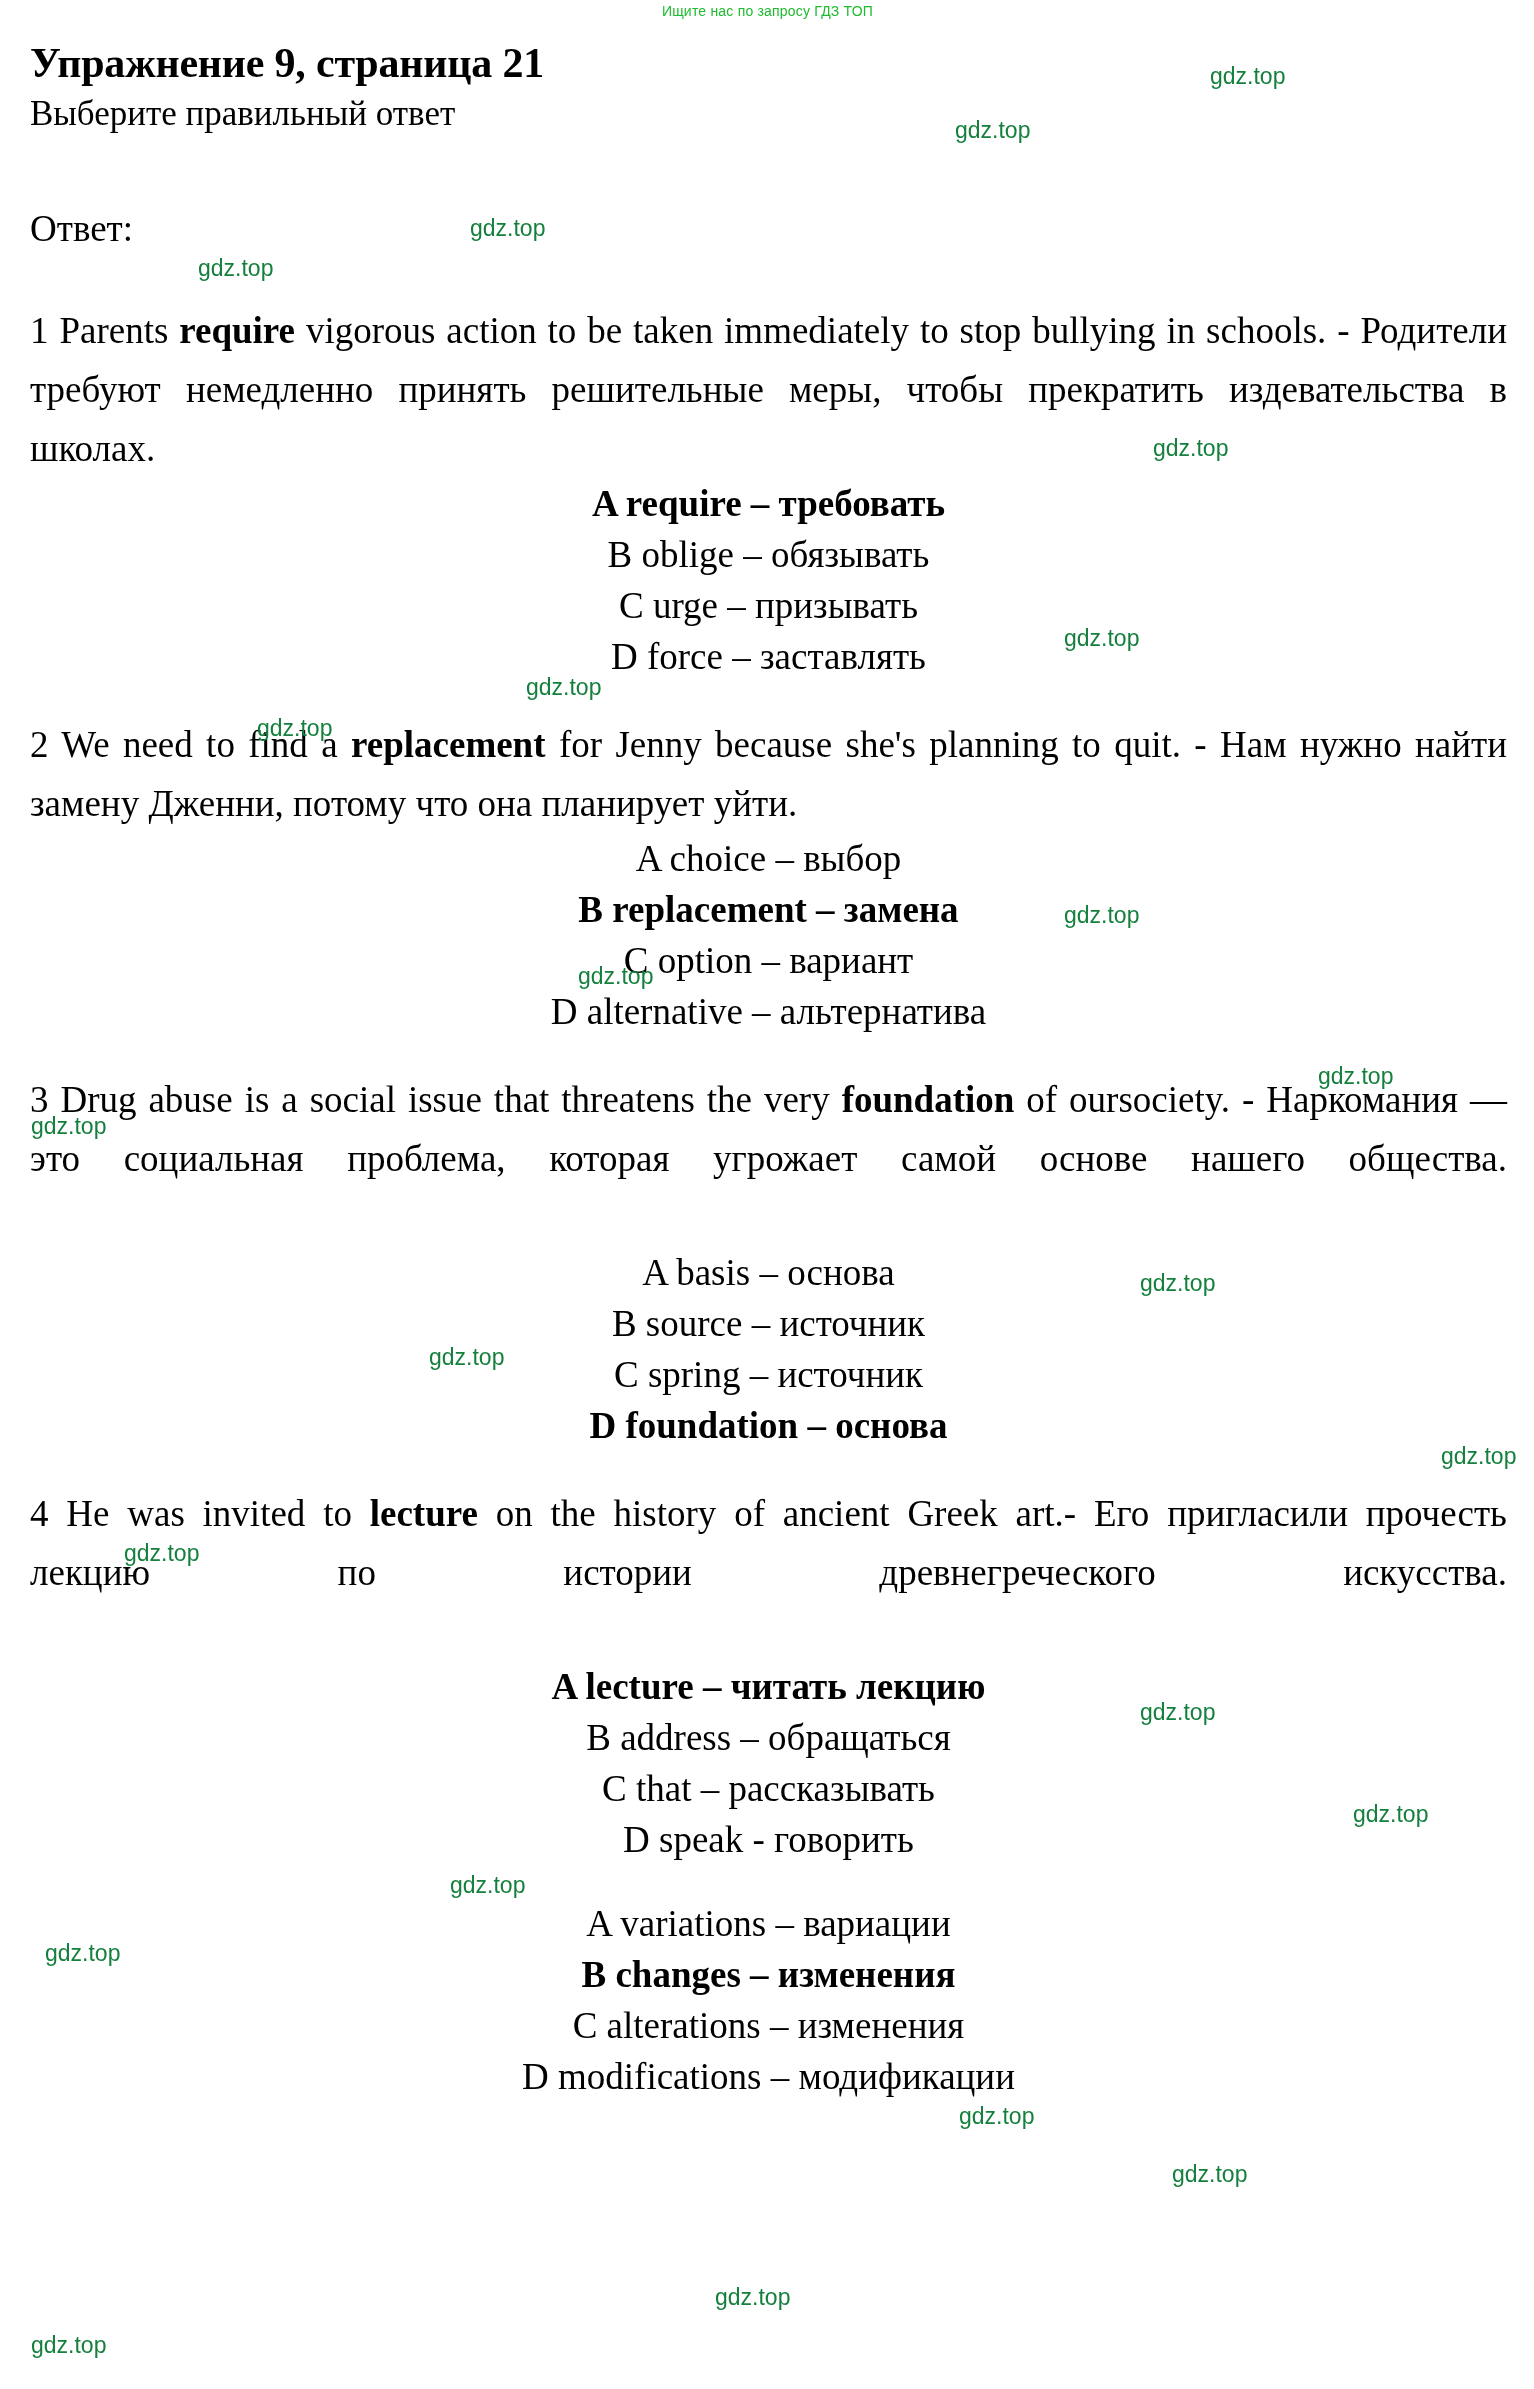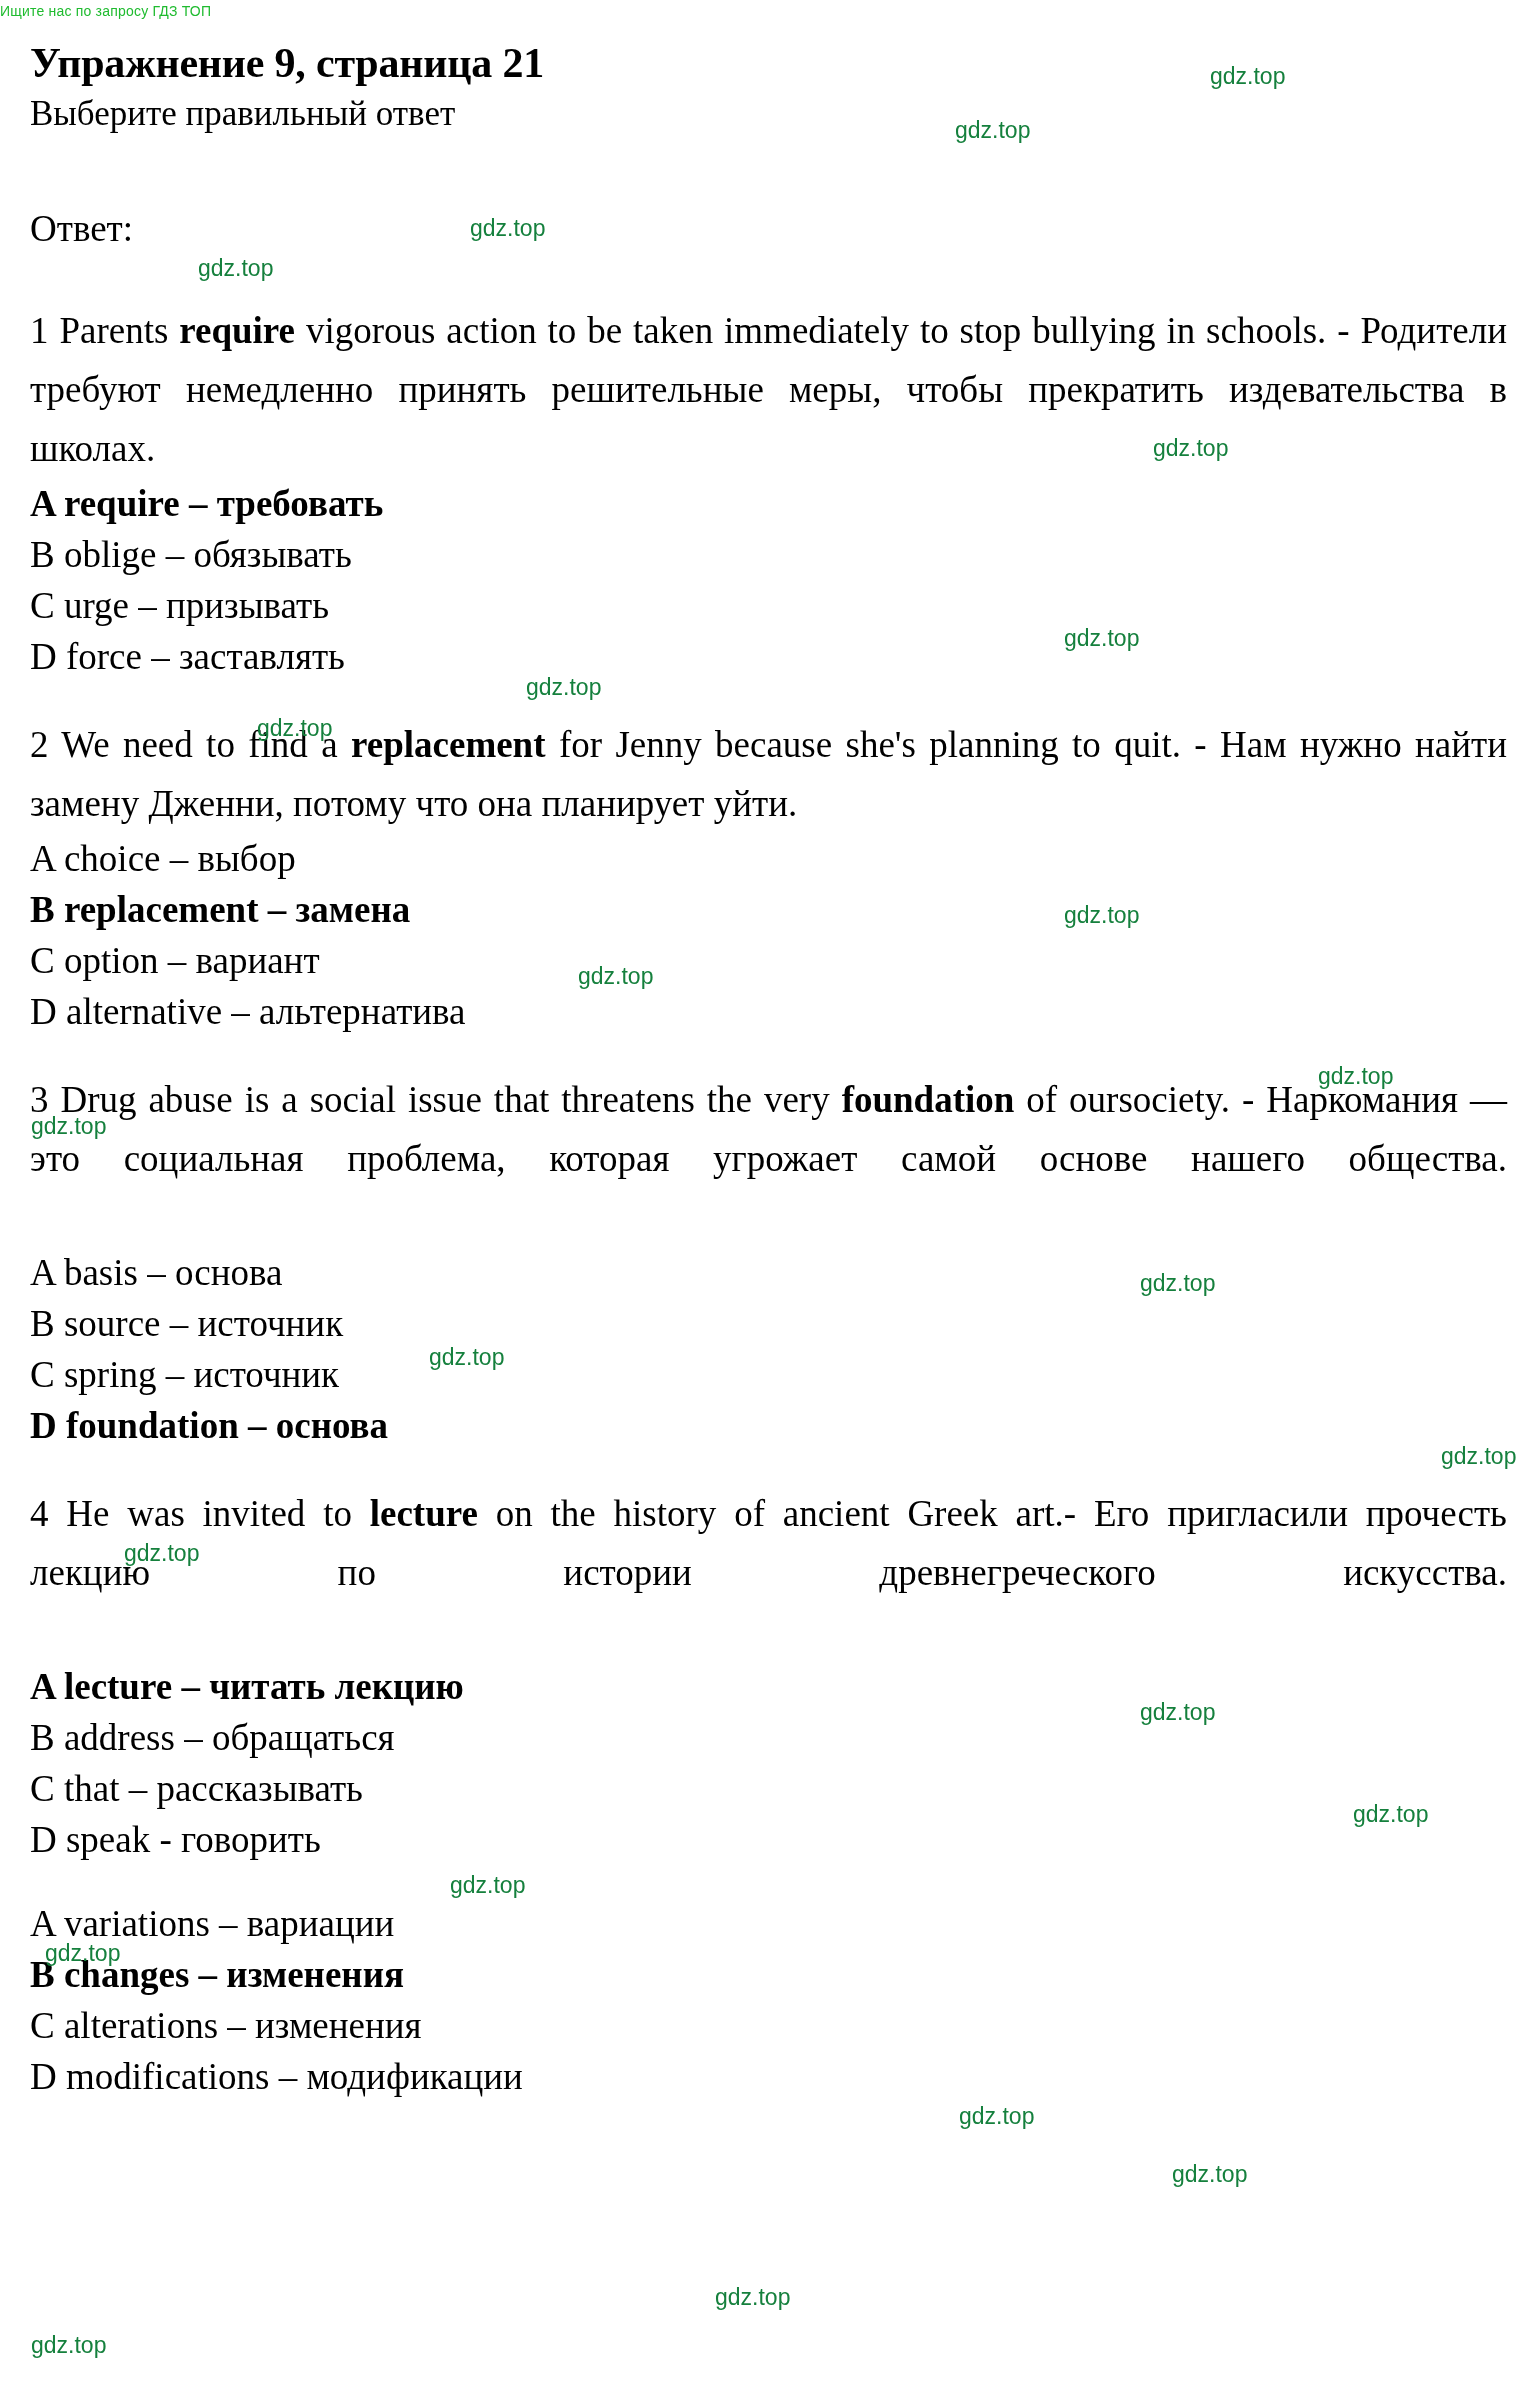--- a/index.html
+++ b/index.html
@@ -15,20 +15,21 @@
     color: #000000;
     overflow: hidden;
   }
 
   
   .promo-bar {
     position: absolute;
     top: 0;
     left: 0;
     width: 100%;
+    text-align: center;
     font-family: "Liberation Sans", "DejaVu Sans", sans-serif;
     font-size: 14px;
     color: #1fbb2f;
     letter-spacing: 0.2px;
     line-height: 18px;
     padding-top: 1.7px;
   }
 
   
   .page {
@@ -83,21 +84,21 @@
   .qtext.justify-all {
     text-align: justify;
   }
   .qtext.justify-all::after {
     content: "";
     display: inline-block;
     width: 100%;
   }
   .qtext b { font-weight: bold; }
 
-  .options { margin: 0; padding: 0; }
+  .options { margin: 0; padding: 0; text-align: center; }
   .opt {
     font-size: 37px;
     line-height: 51px;
     margin: 0;
     white-space: nowrap;
   }
   .opt.correct { font-weight: bold; }
 
   
   .wm {

